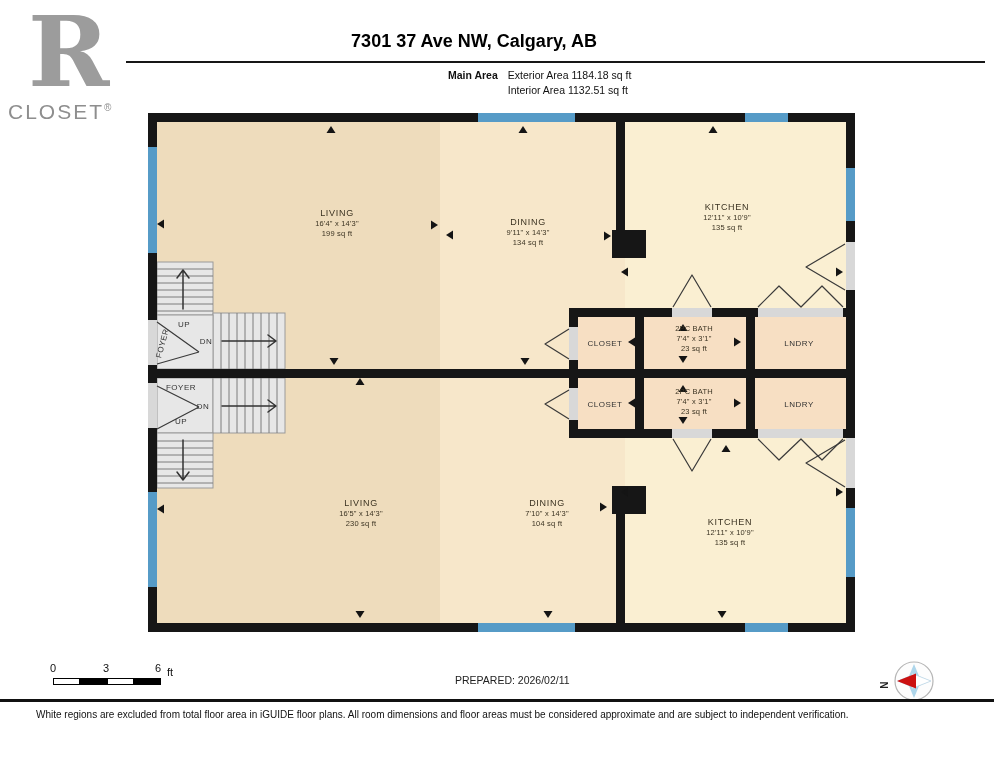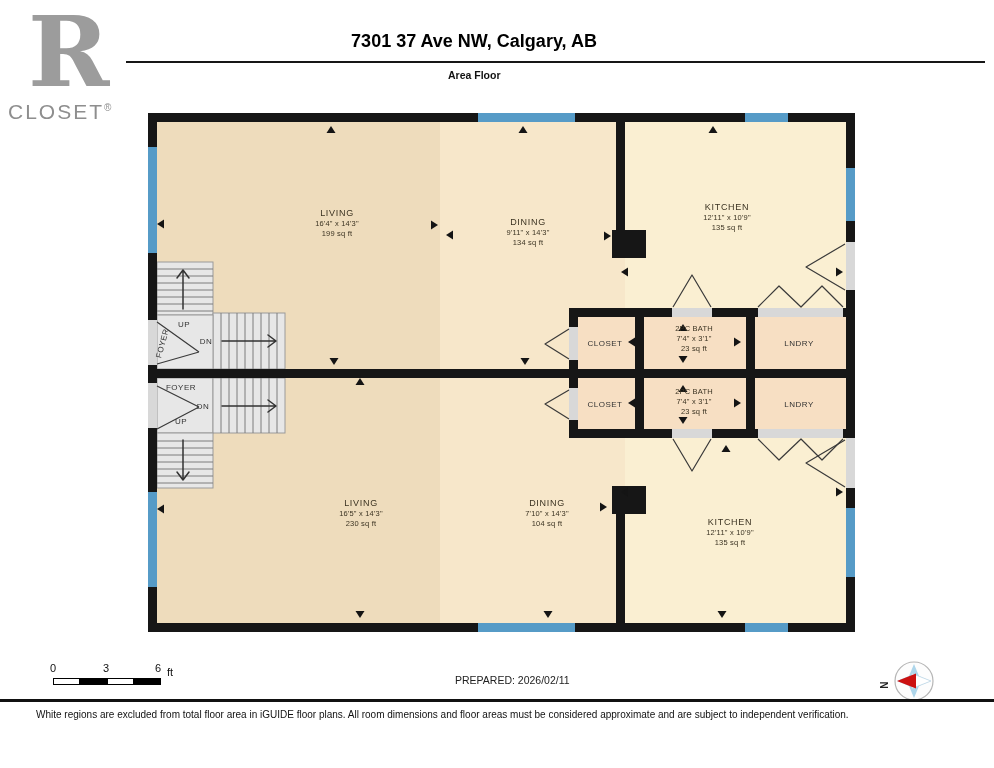--- a/index.html
+++ b/index.html
@@ -48,21 +48,25 @@
 </head>
 <body>
 
 <div class="header-rule"></div>
 <div class="logo">
   <div class="logo-r">R</div>
   <div class="logo-text"><span>CLOSET</span><sup>®</sup></div>
 </div>
 <div class="title">7301 37 Ave NW, Calgary, AB</div>
 <div class="floor-info">
-  <span class="fl">Area Floor</span>
+  <span class="fl">Main Area</span>
+  <span class="ai">
+    <div>Exterior Area 1184.18 sq ft</div>
+    <div>Interior Area 1132.51 sq ft</div>
+  </span>
 </div>
 
 <svg class="plan" width="994" height="768" viewBox="0 0 994 768">
 
   <g>
     <rect class="flv" x="157" y="122" width="283" height="501"></rect>
     <rect class="fdn" x="440" y="122" width="185" height="501"></rect>
     <rect class="fkt" x="625" y="122" width="221" height="501"></rect>
     <rect class="fut" x="578" y="317" width="268" height="112"></rect>
   </g>

